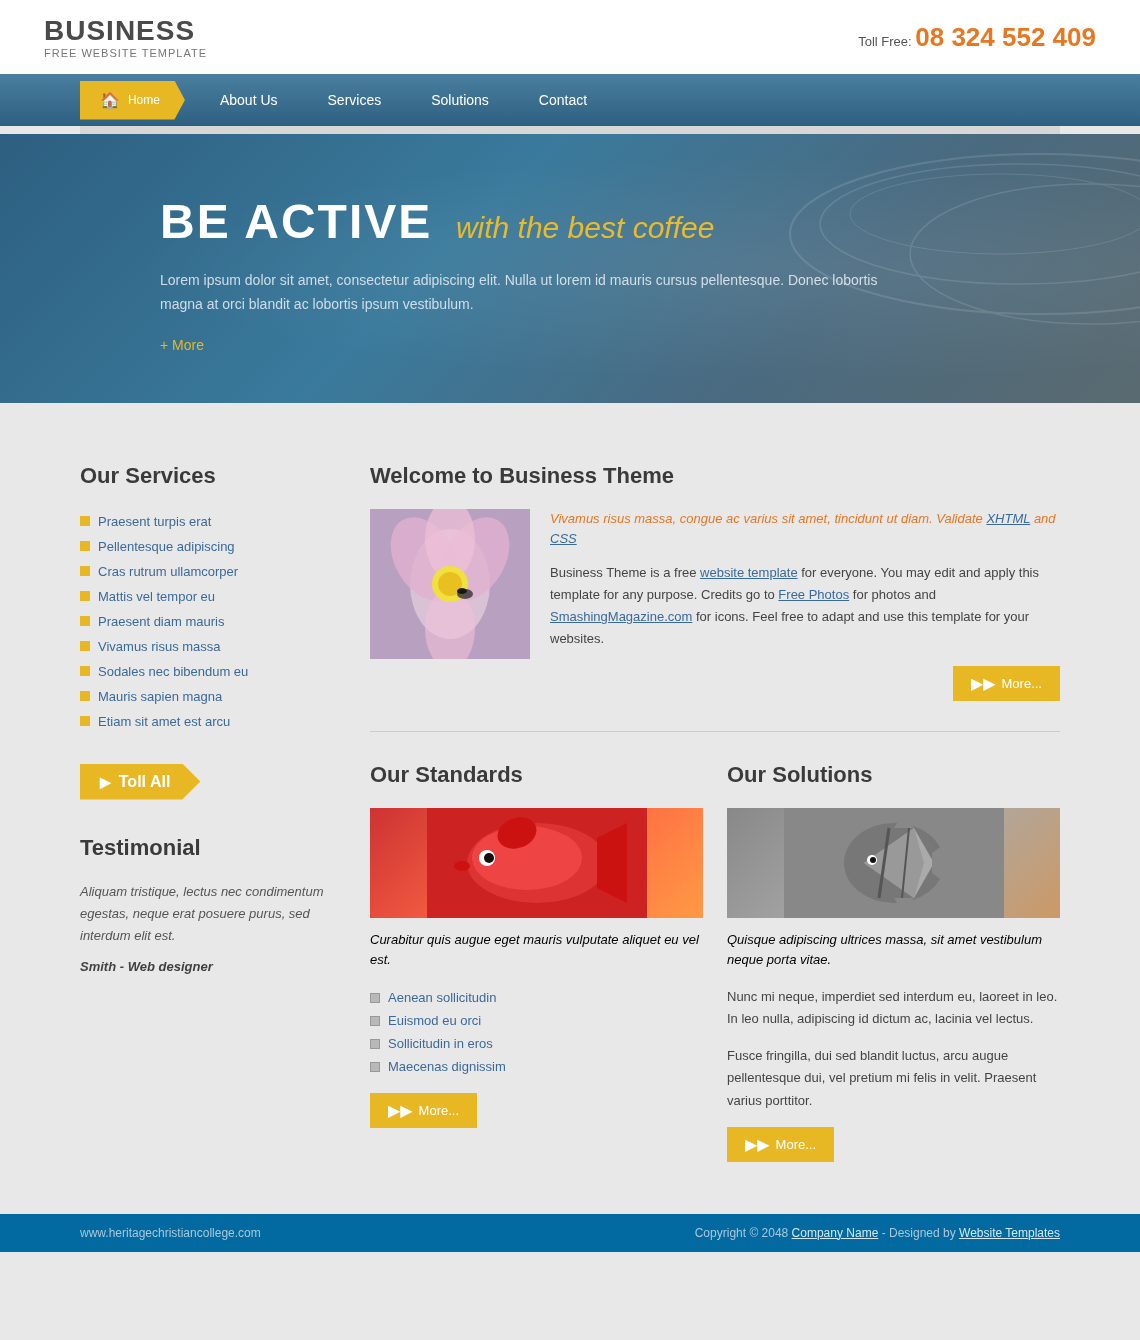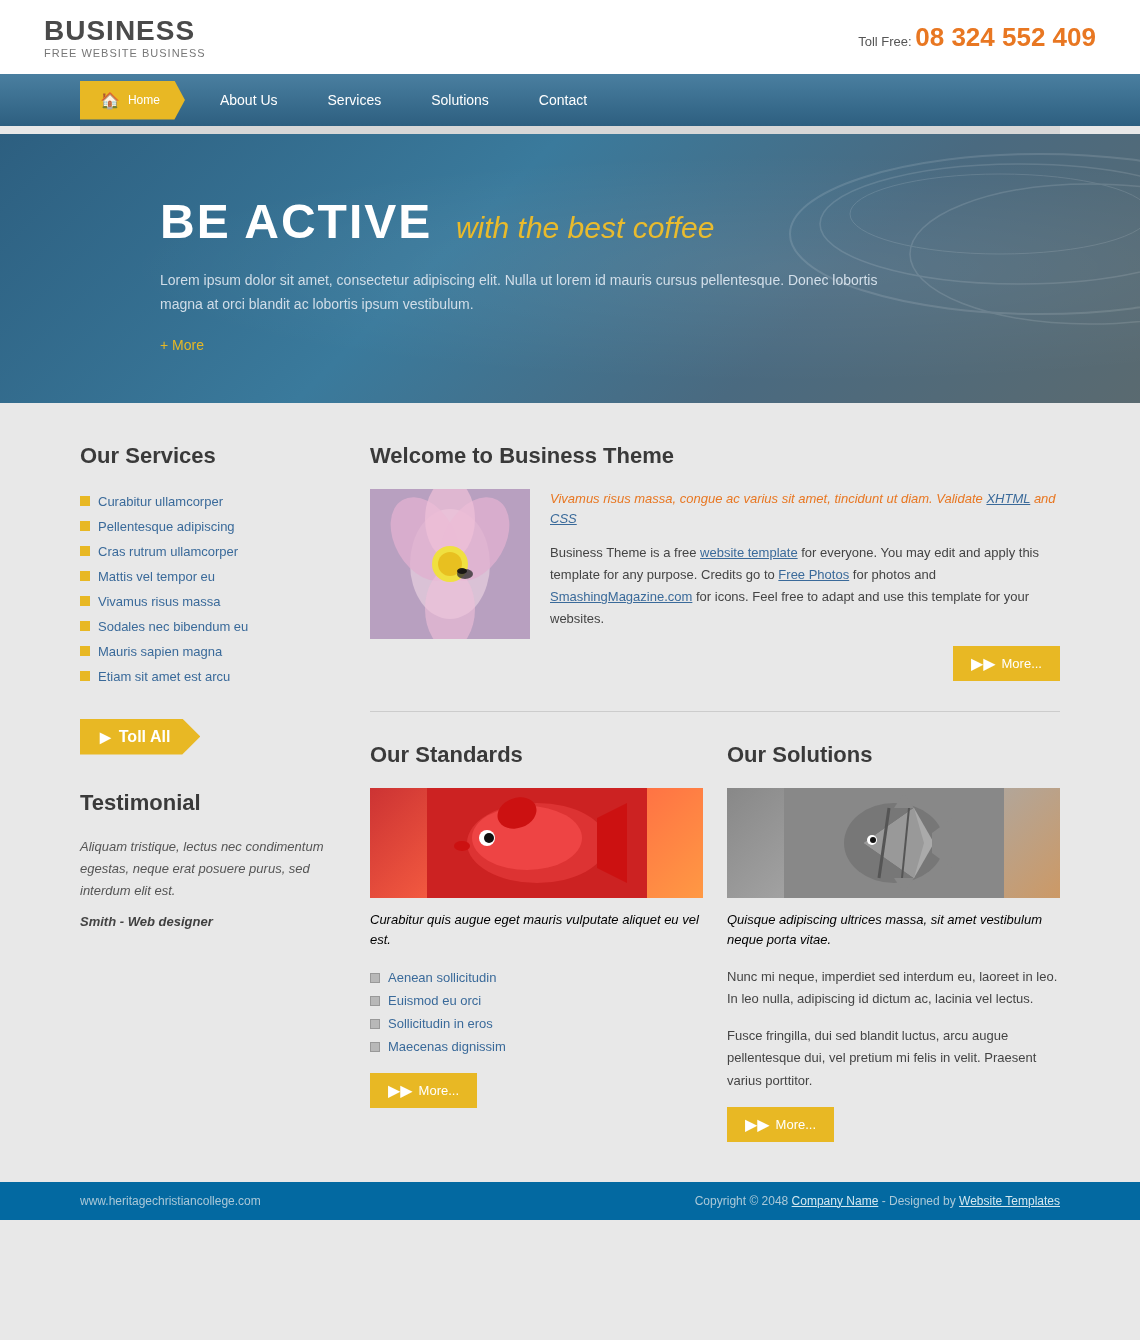--- a/index.html
+++ b/index.html
@@ -22,21 +22,21 @@
 
     
     #hero { background: linear-gradient(135deg, #2d5f80 0%, #3a7a9c 40%, #4a6a80 70%, #5a6a70 100%); padding: 60px 80px 50px 160px; position: relative; overflow: hidden; min-height: 230px; }
     #hero::before { content: ''; position: absolute; top: 0; left: 0; right: 0; bottom: 0; background: radial-gradient(ellipse at 70% 50%, rgba(255,255,255,0.08) 0%, transparent 60%); }
     #hero-main-title { font-size: 48px; font-weight: bold; color: #fff; letter-spacing: 2px; display: inline; }
     #hero-subtitle { font-size: 30px; color: #e8b824; font-style: italic; display: inline; margin-left: 20px; }
     #hero-desc { color: #d0dde8; font-size: 14px; line-height: 1.7; margin-top: 20px; max-width: 750px; }
     #hero-more { color: #e8b824; font-size: 14px; margin-top: 20px; cursor: pointer; }
 
     
-    #main { background: #e8e8e8; padding: 40px 80px; display: flex; gap: 30px; }
+    #main { background: #e8e8e8; padding: 52px 80px; display: flex; gap: 30px; margin-top: 8px; }
     #sidebar { width: 260px; flex-shrink: 0; }
     #content { flex: 1; }
 
     
     .section-title { font-size: 22px; color: #3a3a3a; font-weight: bold; margin-bottom: 20px; border-bottom: none; }
     .service-list { list-style: none; margin-bottom: 30px; }
     .service-list li { padding: 5px 0; color: #3a6a9a; font-size: 13px; display: flex; align-items: center; gap: 8px; cursor: pointer; }
     .bullet-square { width: 10px; height: 10px; background: #e8b824; flex-shrink: 0; }
     .std-bullet { width: 10px; height: 10px; background: #b8b8b8; border: 1px solid #999; flex-shrink: 0; }
 
@@ -80,21 +80,21 @@
 
     
     .more-btn { background: #e8b824; color: #fff; border: none; padding: 8px 18px; font-size: 13px; cursor: pointer; display: inline-flex; align-items: center; gap: 6px; }
   </style>
 </head>
 <body>
 
 <div id="header">
   <div>
     <div id="logo-title">BUSINESS</div>
-    <div id="logo-sub">FREE WEBSITE BUSINESS</div>
+    <div id="logo-sub">FREE WEBSITE TEMPLATE</div>
   </div>
   <div>
     <span id="phone-area">Toll Free:</span>
     <span id="phone-number">08 324 552 409</span>
   </div>
 </div>
 
 <nav id="nav">
   <div id="home-btn">
     <span style="color:white;font-size:16px;">🏠</span>
@@ -123,33 +123,37 @@
   <div id="hero-more">+ More</div>
 </div>
 
 <div id="main">
 
   <div id="sidebar">
     <div class="section-title">Our Services</div>
     <ul class="service-list">
       <li>
           <span class="bullet-square"></span>
-          <span>Curabitur ullamcorper</span>
+          <span>Praesent turpis erat</span>
         </li>
       <li>
           <span class="bullet-square"></span>
           <span>Pellentesque adipiscing</span>
         </li>
       <li>
           <span class="bullet-square"></span>
           <span>Cras rutrum ullamcorper</span>
         </li>
       <li>
           <span class="bullet-square"></span>
           <span>Mattis vel tempor eu</span>
+        </li>
+      <li>
+          <span class="bullet-square"></span>
+          <span>Praesent diam mauris</span>
         </li>
       <li>
           <span class="bullet-square"></span>
           <span>Vivamus risus massa</span>
         </li>
       <li>
           <span class="bullet-square"></span>
           <span>Sodales nec bibendum eu</span>
         </li>
       <li>

